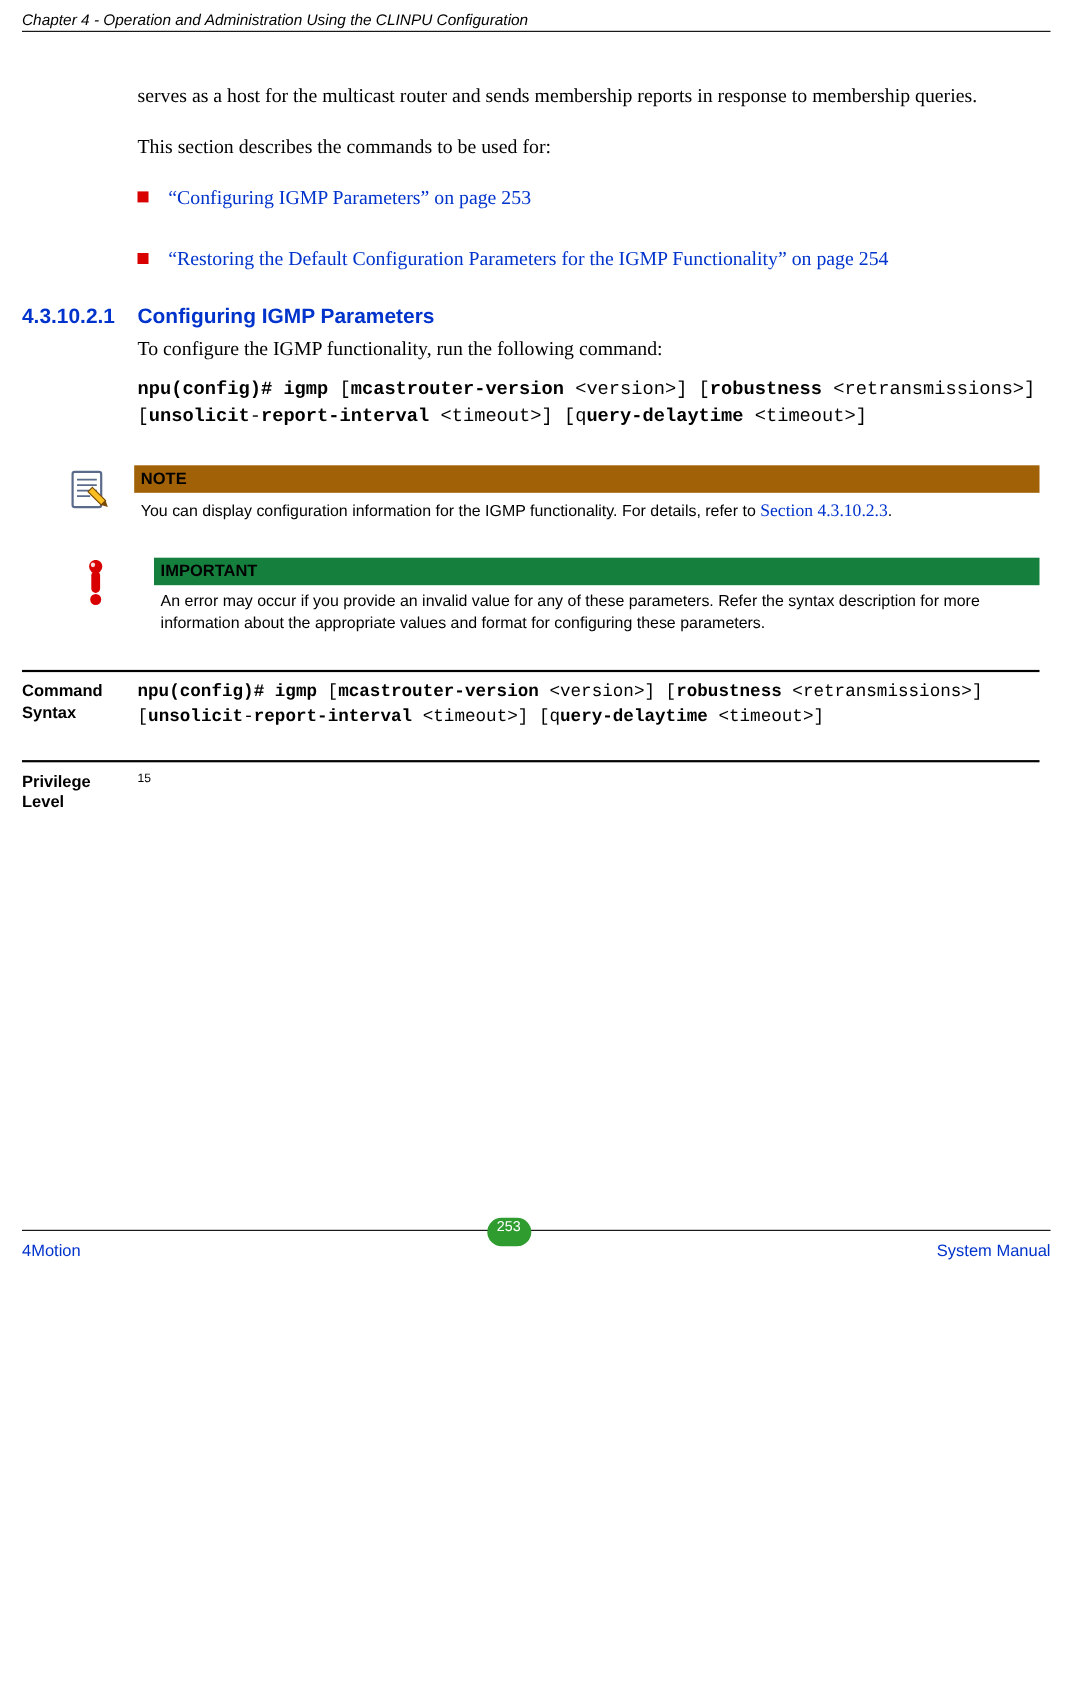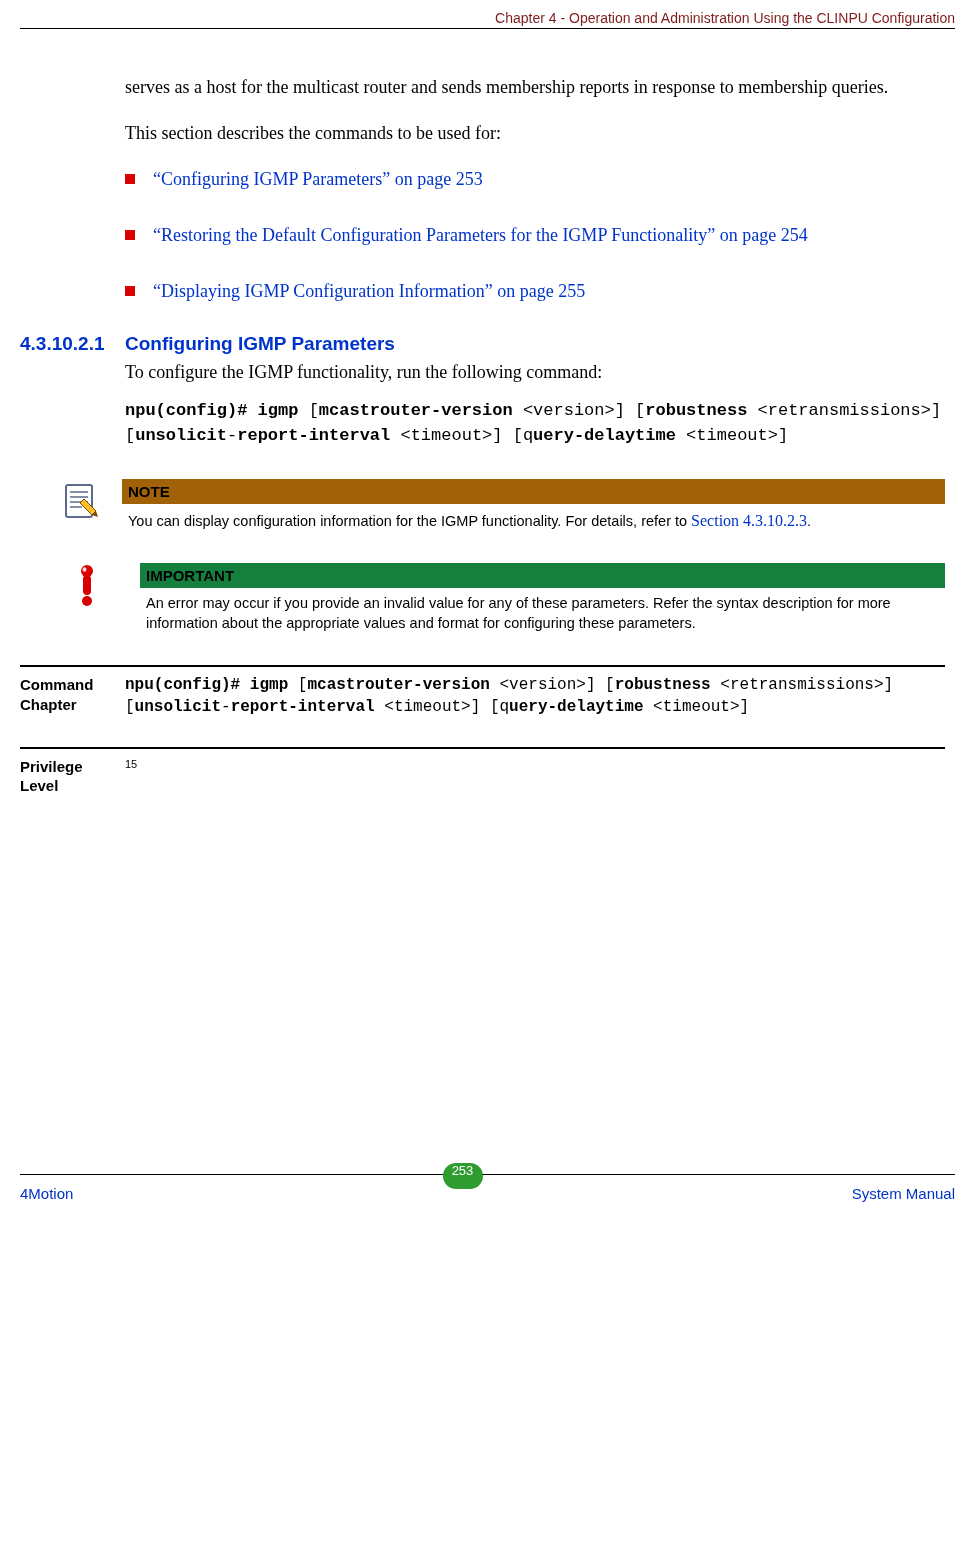--- a/index.html
+++ b/index.html
@@ -9,26 +9,27 @@
     background: #fff;
     color: #000;
     width: 975px;
   }
   .page {
     padding: 10px 20px 10px 20px;
     box-sizing: border-box;
   }
   .topbar {
     display: flex;
-    justify-content: flex-end;
+    justify-content: flex-start;
     font-size: 14px;
-    color: #7f1d1d;
+    color: #000000;
     border-bottom: 1px solid #000;
     padding-bottom: 2px;
     margin-bottom: 45px;
+    font-style: italic;
   }
   .content-block {
     margin-left: 105px;
     margin-right: 10px;
   }
   .body-text {
     font-family: "Book Antiqua", Palatino, Georgia, serif;
     font-size: 18px;
     line-height: 1.55;
     margin-bottom: 18px;
@@ -186,24 +187,20 @@
   </div>
 
   <div class="bullet-list">
     <div class="bullet-item">
       <div class="bullet-square"></div>
       <div class="bullet-text">“Configuring IGMP Parameters” on page 253</div>
     </div>
     <div class="bullet-item">
       <div class="bullet-square"></div>
       <div class="bullet-text">“Restoring the Default Configuration Parameters for the IGMP Functionality” on page 254</div>
-    </div>
-    <div class="bullet-item">
-      <div class="bullet-square"></div>
-      <div class="bullet-text">“Displaying IGMP Configuration Information” on page 255</div>
     </div>
   </div>
 
   <div class="heading-row">
     <div class="heading-number">4.3.10.2.1</div>
     <div class="heading-title">Configuring IGMP Parameters</div>
   </div>
 
   <div class="content-block">
     <div class="body-text" style="margin-bottom:12px;">To configure the IGMP functionality, run the following command:</div>
@@ -242,21 +239,21 @@
       </svg>
     </div>
     <div class="callout-body">
       <div class="callout-title-important">IMPORTANT</div>
       <div class="callout-text">An error may occur if you provide an invalid value for any of these parameters. Refer the syntax description for more information about the appropriate values and format for configuring these parameters.</div>
     </div>
   </div>
 
   <div class="def-table">
     <div class="def-row">
-      <div class="def-label">Command Chapter</div>
+      <div class="def-label">Command Syntax</div>
       <div class="def-value">
         <span class="bold">npu(config)# igmp</span><span> [</span><span class="bold">mcastrouter-version</span><span> &lt;version&gt;] [</span><span class="bold">robustness</span><span> &lt;retransmissions&gt;] [</span><span class="bold">unsolicit</span><span>-</span><span class="bold">report-interval</span><span> &lt;timeout&gt;] [q</span><span class="bold">uery-delaytime</span><span> &lt;timeout&gt;]</span>
       </div>
     </div>
     <div class="def-row">
       <div class="def-label">Privilege Level</div>
       <div class="def-value" style="font-family:Arial,Helvetica,sans-serif;font-size:11px;">15</div>
     </div>
   </div>
 

